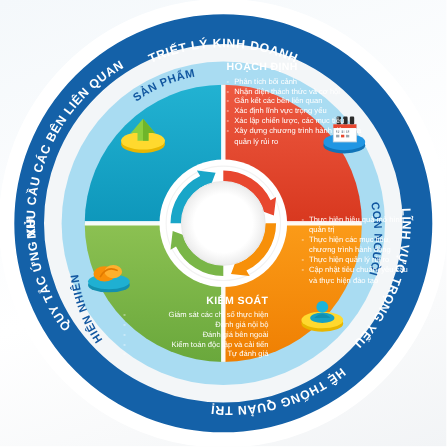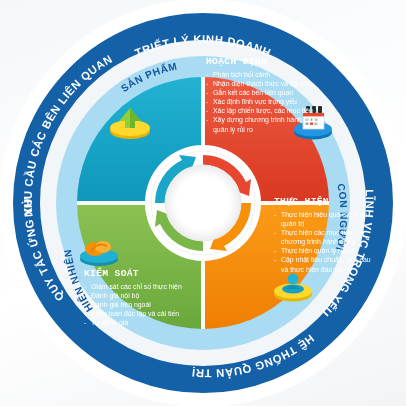--- a/index.html
+++ b/index.html
@@ -4,27 +4,27 @@
 <style>
   html,body{margin:0;padding:0;background:#ffffff;}
   body{width:406px;height:406px;overflow:hidden;font-family:"Liberation Sans",sans-serif;}
   #stage{position:relative;width:406px;height:406px;overflow:hidden;background:#fdfdfd;}
   .bg-tint{position:absolute;inset:0;background:linear-gradient(160deg,#f4f8fb 0%,#ffffff 55%,#f2f4f6 100%);}
   svg.diagram{position:absolute;left:0;top:0;width:406px;height:406px;display:block;}
   .ring-label{font-family:"Liberation Sans",sans-serif;font-weight:bold;fill:#ffffff;letter-spacing:.6px;}
   .ring-label-outer{font-size:11.2px;}
   .ring-label-inner{font-size:10.2px;fill:#1257a0;}
   .panel{position:absolute;color:#ffffff;}
-  .panel h3{margin:0 0 3px 0;font-size:9.6px;font-weight:bold;letter-spacing:.35px;font-family:Liberation Mono, monospace;}
+  .panel h3{margin:0 0 3px 0;font-size:9.6px;font-weight:bold;letter-spacing:.35px;}
   .panel ul{margin:0;padding:0;list-style:none;}
   .panel li{position:relative;padding-left:7px;font-size:6.9px;line-height:9.1px;font-weight:normal;}
   .panel li:before{content:"-";position:absolute;left:0;top:0;}
   #p-plan{left:206px;top:56px;width:126px;}
   #p-do{left:274px;top:196px;width:98px;}
-  #p-check{left:84px;top:268px;width:132px;}
+  #p-check{left:112px;top:268px;width:132px;text-align:right;}
   #p-act{left:58px;top:152px;width:104px;}
   #p-act h3,#p-act li{color:#ffffff;}
   .icon-wrap{position:absolute;}
   .icon-wrap svg{display:block;}
   #ic-prod{left:108px;top:106px;}
   #ic-plan{left:292px;top:104px;}
   #ic-people{left:272px;top:270px;}
   #ic-nature{left:78px;top:236px;}
 </style>
 </head>
@@ -197,21 +197,20 @@
       <li>Phân tích bối cảnh</li>
       <li>Nhận diện thách thức và cơ hội</li>
       <li>Gắn kết các bên liên quan</li>
       <li>Xác định lĩnh vực trọng yếu</li>
       <li>Xác lập chiến lược, các mục tiêu</li>
       <li>Xây dựng chương trình hành động và quản lý rủi ro</li>
     </ul>
   </div>
 
   <div class="panel" id="p-do">
-    <h3>THỰC HIỆN</h3>
     <ul>
       <li>Thực hiện hiệu quả mô hình quản trị</li>
       <li>Thực hiện các mục tiêu, chương trình hành động</li>
       <li>Thực hiện quản lý rủi ro</li>
       <li>Cập nhật tiêu chuẩn, yêu cầu và thực hiện đào tạo</li>
     </ul>
   </div>
 
   <div class="panel" id="p-check">
     <h3>KIỂM SOÁT</h3>

